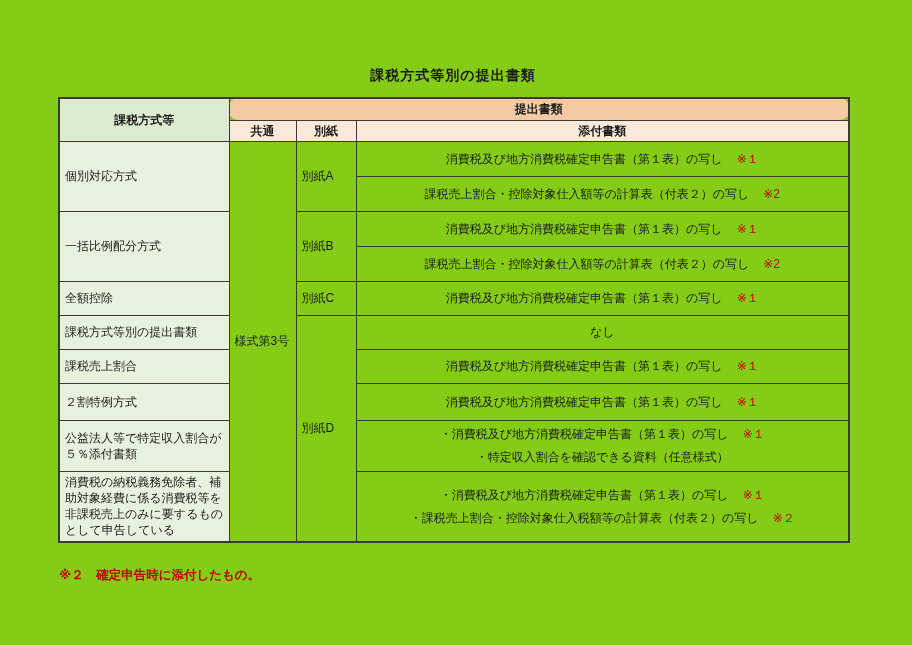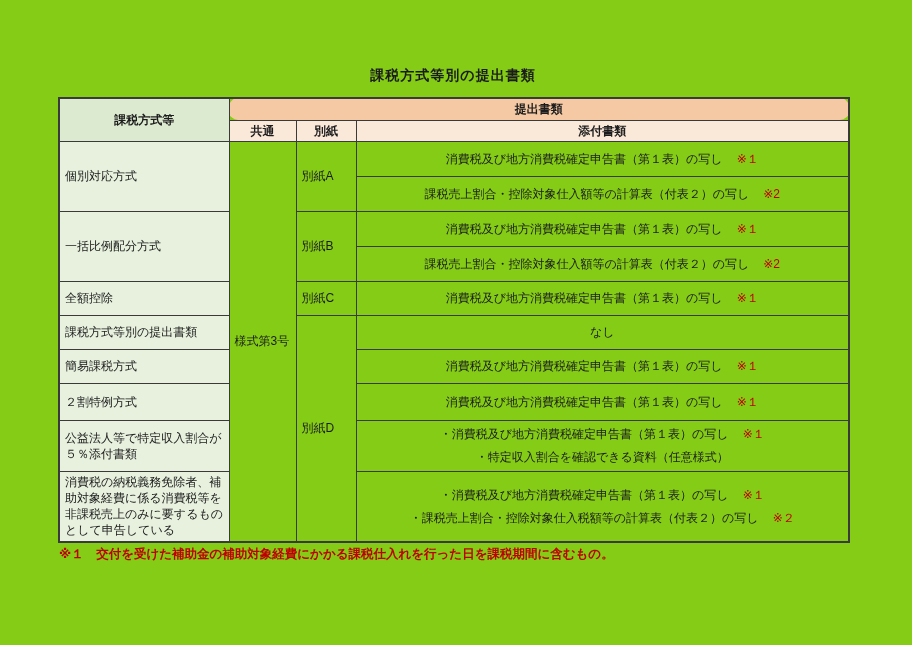--- a/index.html
+++ b/index.html
@@ -140,21 +140,21 @@
       <td class="attach"><span>消費税及び地方消費税確定申告書（第１表）の写し</span><span class="mark">※１</span></td>
     </tr>
 
     <tr style="height:34px">
       <td class="method">課税方式等別の提出書類</td>
       <td class="center" rowspan="5">別紙D</td>
       <td class="attach"><span>なし</span></td>
     </tr>
 
     <tr style="height:34px">
-      <td class="method">簡易課税方式</td>
+      <td class="method">課税売上割合</td>
       <td class="attach"><span>消費税及び地方消費税確定申告書（第１表）の写し</span><span class="mark">※１</span></td>
     </tr>
 
     <tr style="height:37px">
       <td class="method">２割特例方式</td>
       <td class="attach"><span>消費税及び地方消費税確定申告書（第１表）の写し</span><span class="mark">※１</span></td>
     </tr>
 
     <tr style="height:51px">
       <td class="method">公益法人等で特定収入割合が５％添付書類</td>
@@ -167,15 +167,15 @@
     <tr style="height:71px">
       <td class="method">消費税の納税義務免除者、補助対象経費に係る消費税等を非課税売上のみに要するものとして申告している</td>
       <td class="attach">
         <span class="attach-line"><span>・消費税及び地方消費税確定申告書（第１表）の写し</span><span class="mark">※１</span></span>
         <span class="attach-line"><span>・課税売上割合・控除対象仕入税額等の計算表（付表２）の写し</span><span class="mark">※２</span></span>
       </td>
     </tr>
   </tbody>
     </table>
 
-  <div class="footnote footnote-1">※１　交付を受けた補助金の補助対象経費にかかる課税仕入れを行った日を課税期間に含むもの。</div>
+  <div class="footnote footnote-2">※２　確定申告時に添付したもの。</div>
 
 </div>
 
 </body></html>

